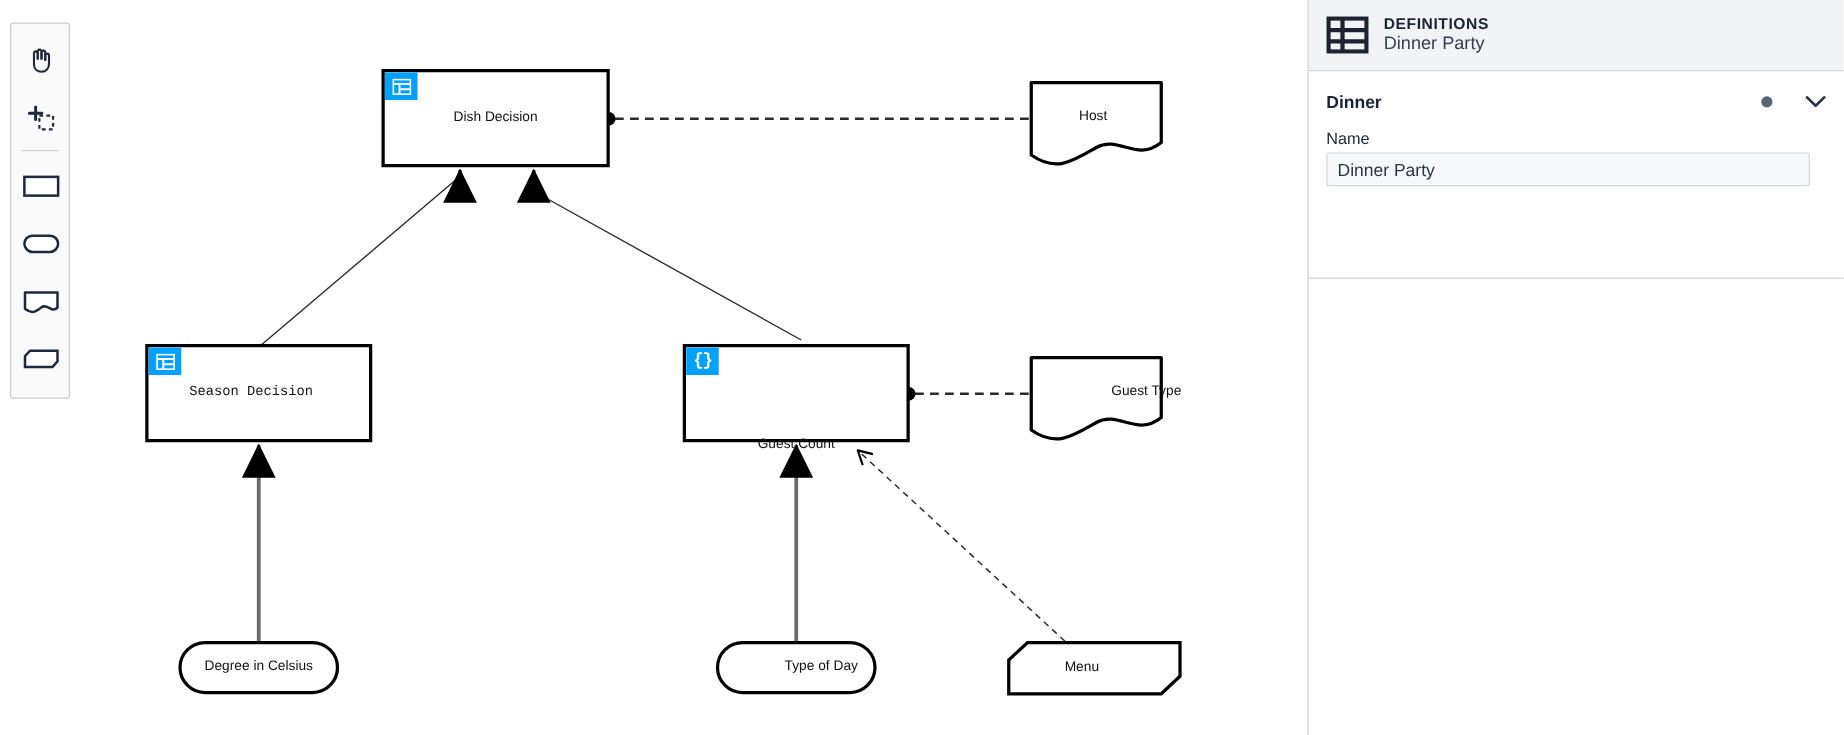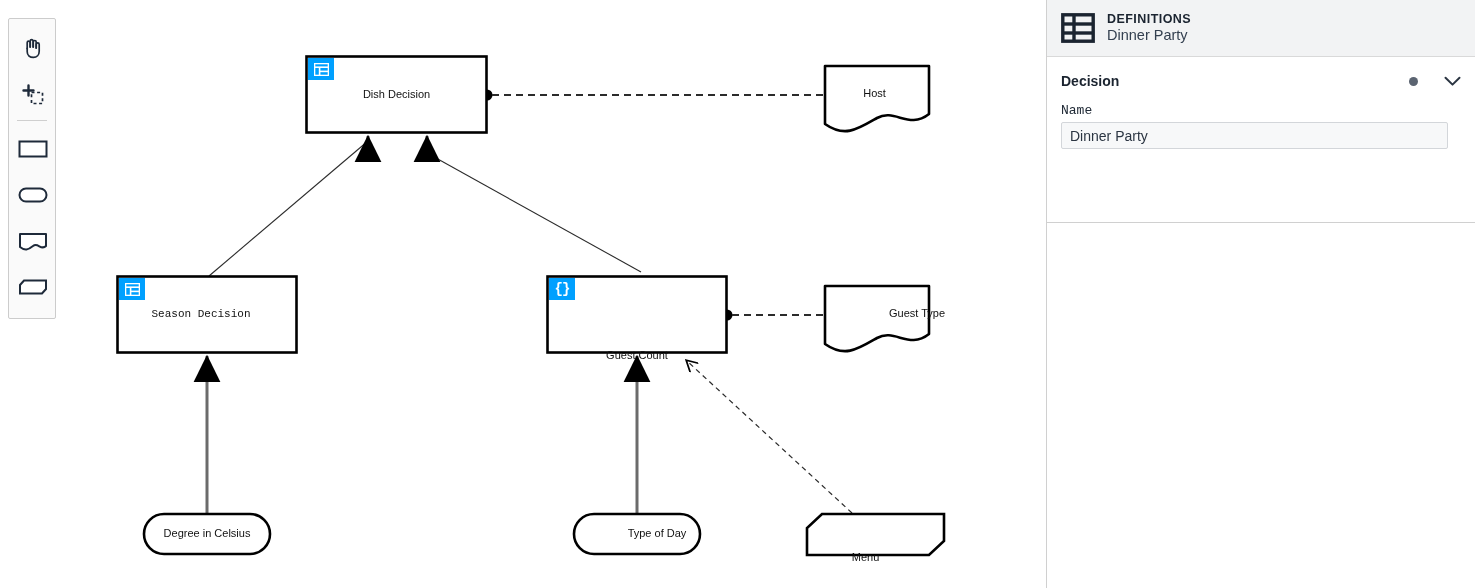--- a/index.html
+++ b/index.html
@@ -110,21 +110,20 @@
     border-radius: 50%;
     background: #5b6471;
     margin-right: 26px;
     cursor: pointer;
   }
   .chevron { cursor: pointer; display: flex; }
   .field-label {
     font-size: 13px;
     color: #202a36;
     margin: 2px 0 4px 0;
-    font-family: Liberation Mono, monospace;
   }
   .field-input {
     display: block;
     width: 387px;
     height: 27px;
     padding: 3px 8px;
     font-size: 14px;
     font-family: "Liberation Sans", sans-serif;
     color: #2b3542;
     background: #f7f8f9;
@@ -263,21 +262,21 @@
       <span class="badge-brace">{}</span>
     </div>
 
     <div class="node-label" style="left:306px; top:88px; width:181px;">Dish Decision</div>
     <div class="node-label" style="left:117px; top:308px; width:168px;font-family:Liberation Mono, monospace;">Season Decision</div>
     <div class="node-label" style="left:547px; top:308px; width:180px;margin-top:41px;">Guest Count</div>
     <div class="node-label" style="left:825px; top:87px; width:99px;">Host</div>
     <div class="node-label" style="left:865px; top:307px; width:104px;">Guest Type</div>
     <div class="node-label" style="left:143px; top:527px; width:128px;">Degree in Celsius</div>
     <div class="node-label" style="left:573px; top:527px; width:128px;padding-left:40px;">Type of Day</div>
-    <div class="node-label" style="left:807px; top:528px; width:117px;margin-top:23px;">Menu</div>
+    <div class="node-label" style="left:807px; top:528px; width:117px;">Menu</div>
 
     <div id="palette">
 
       <div class="tool">
         <svg width="26" height="26" viewBox="0 0 26 26">
           <g fill="none" stroke="#1e2a3a" stroke-width="1.7" stroke-linecap="round" stroke-linejoin="round">
             <path d="M7.2 13.4 V7.6 a1.5 1.5 0 0 1 3 0 V12"></path>
             <path d="M10.2 12 V6.2 a1.5 1.5 0 0 1 3 0 V12"></path>
             <path d="M13.2 12 V7 a1.5 1.5 0 0 1 3 0 V13"></path>
             <path d="M16.2 13 V9.4 a1.5 1.5 0 0 1 3 0 V16.2 c0 3.6-2.4 6.2-5.8 6.2 -3.4 0-6.2-1.9-6.2-5.6 V13.4"></path>
@@ -334,21 +333,21 @@
       </svg>
       <div class="titles">
         <div class="panel-kind">DEFINITIONS</div>
         <div class="panel-name">Dinner Party</div>
       </div>
     </div>
 
     <div id="section-general">
 
       <div class="section-head">
-        <span class="section-title">Decision</span>
+        <span class="section-title">Dinner</span>
         <span class="section-dot"></span>
         <span class="chevron">
           <svg width="17" height="11" viewBox="0 0 17 11">
             <path d="M1.5 1.8 L8.5 8.6 L15.5 1.8" fill="none" stroke="#2b3542" stroke-width="2" stroke-linecap="round" stroke-linejoin="round"></path>
           </svg>
         </span>
       </div>
 
       <div class="field-block">
         <div class="field-label">Name</div>

